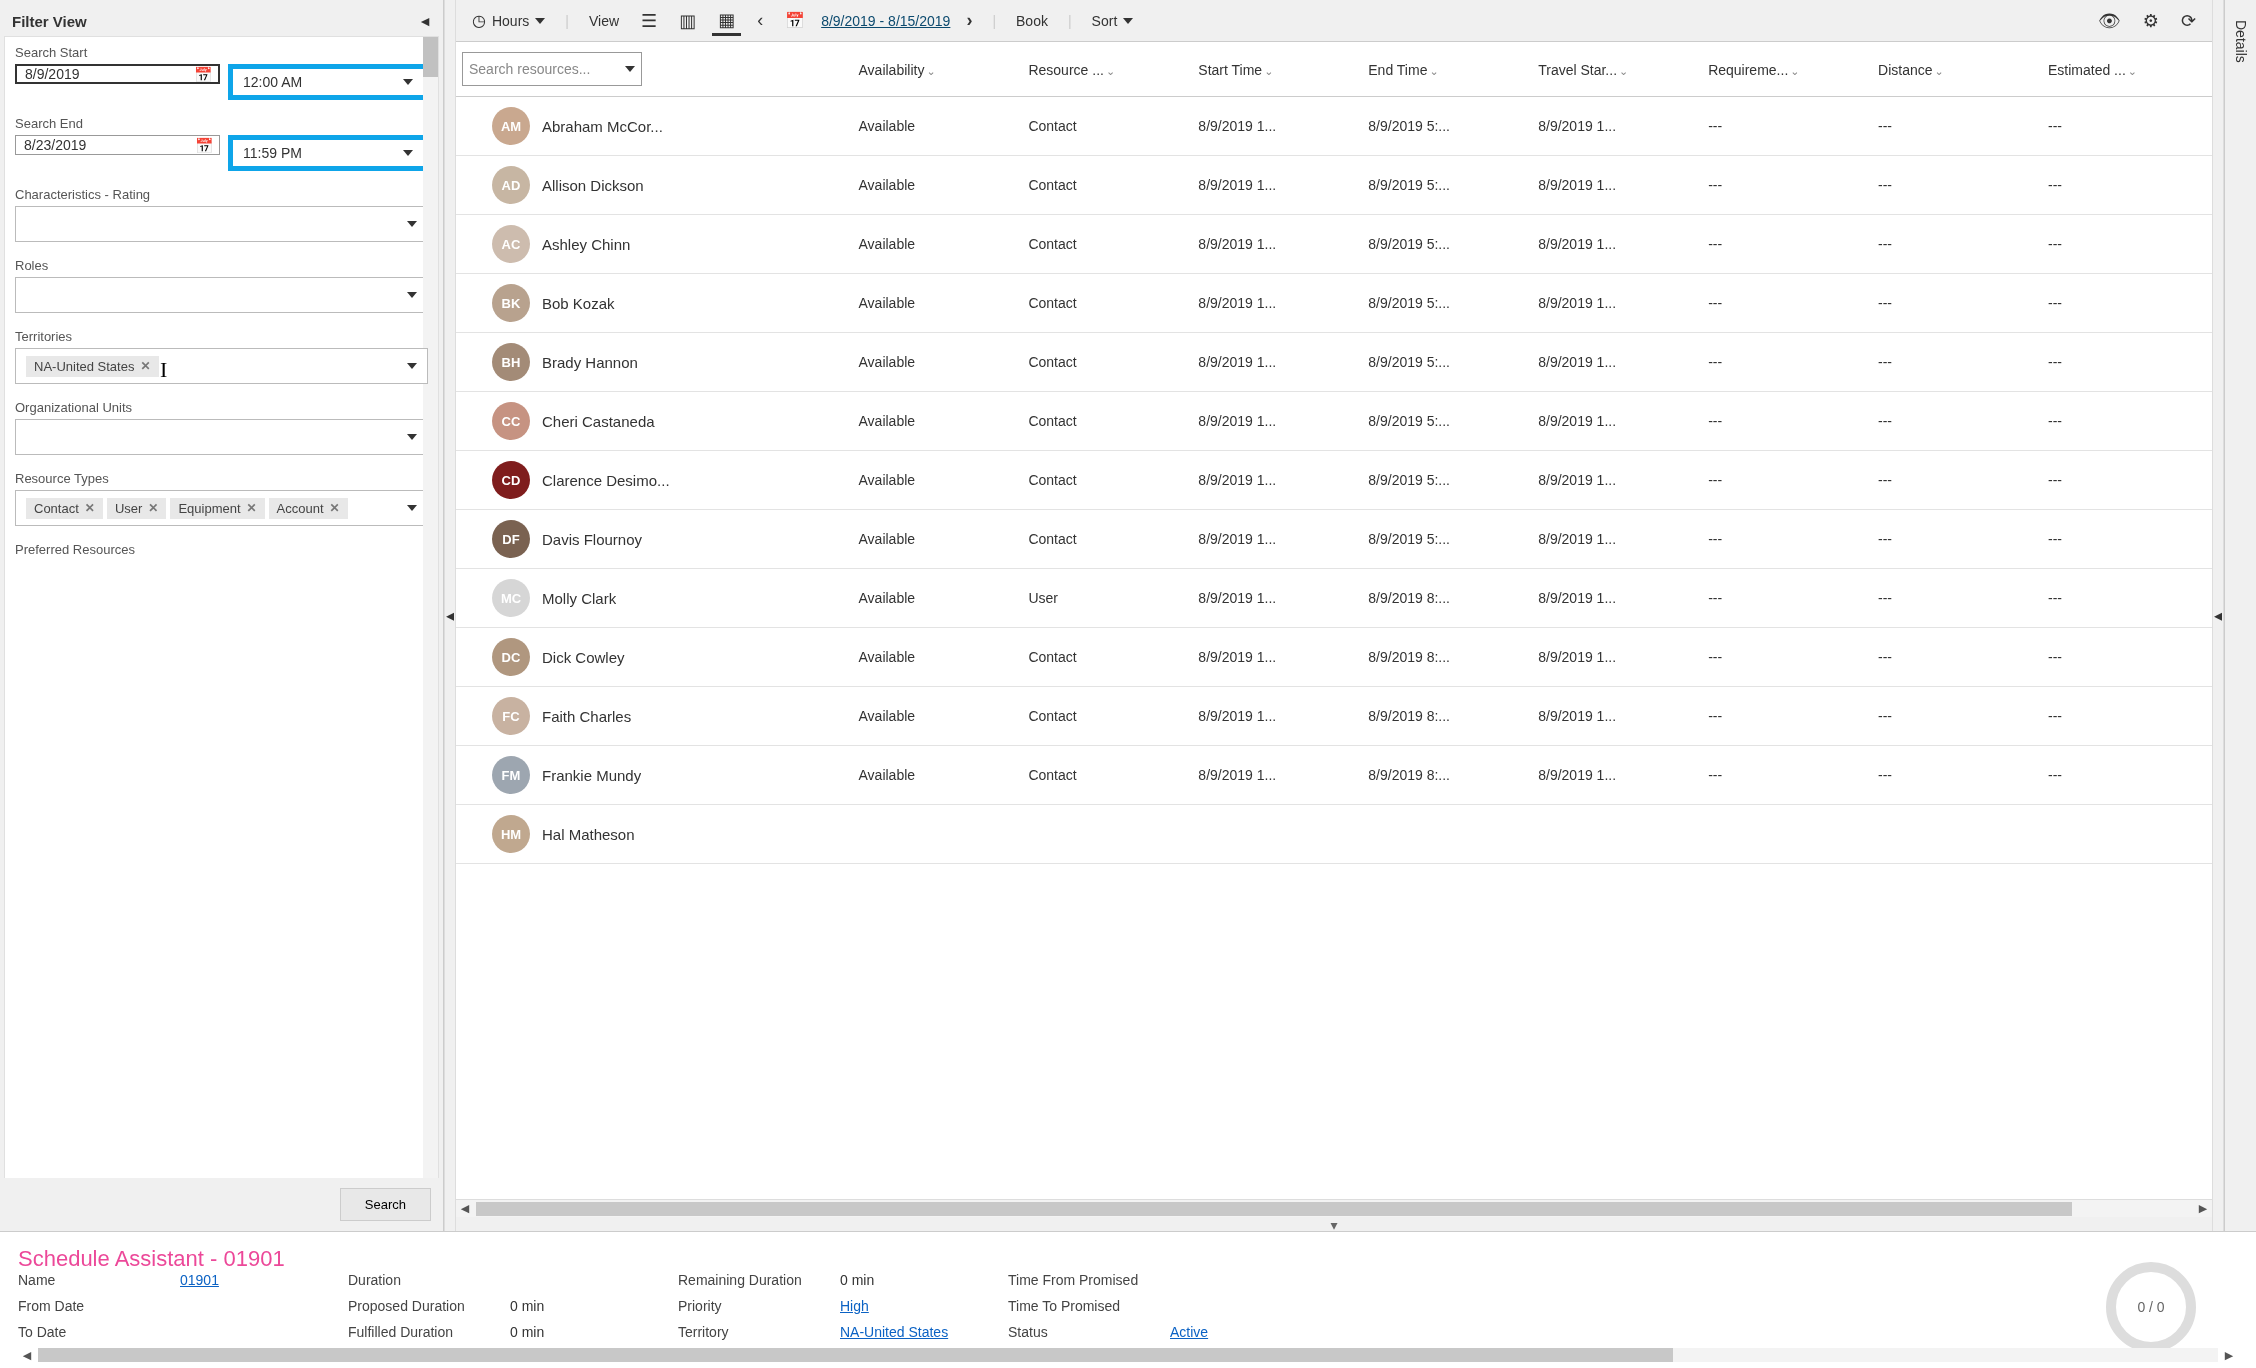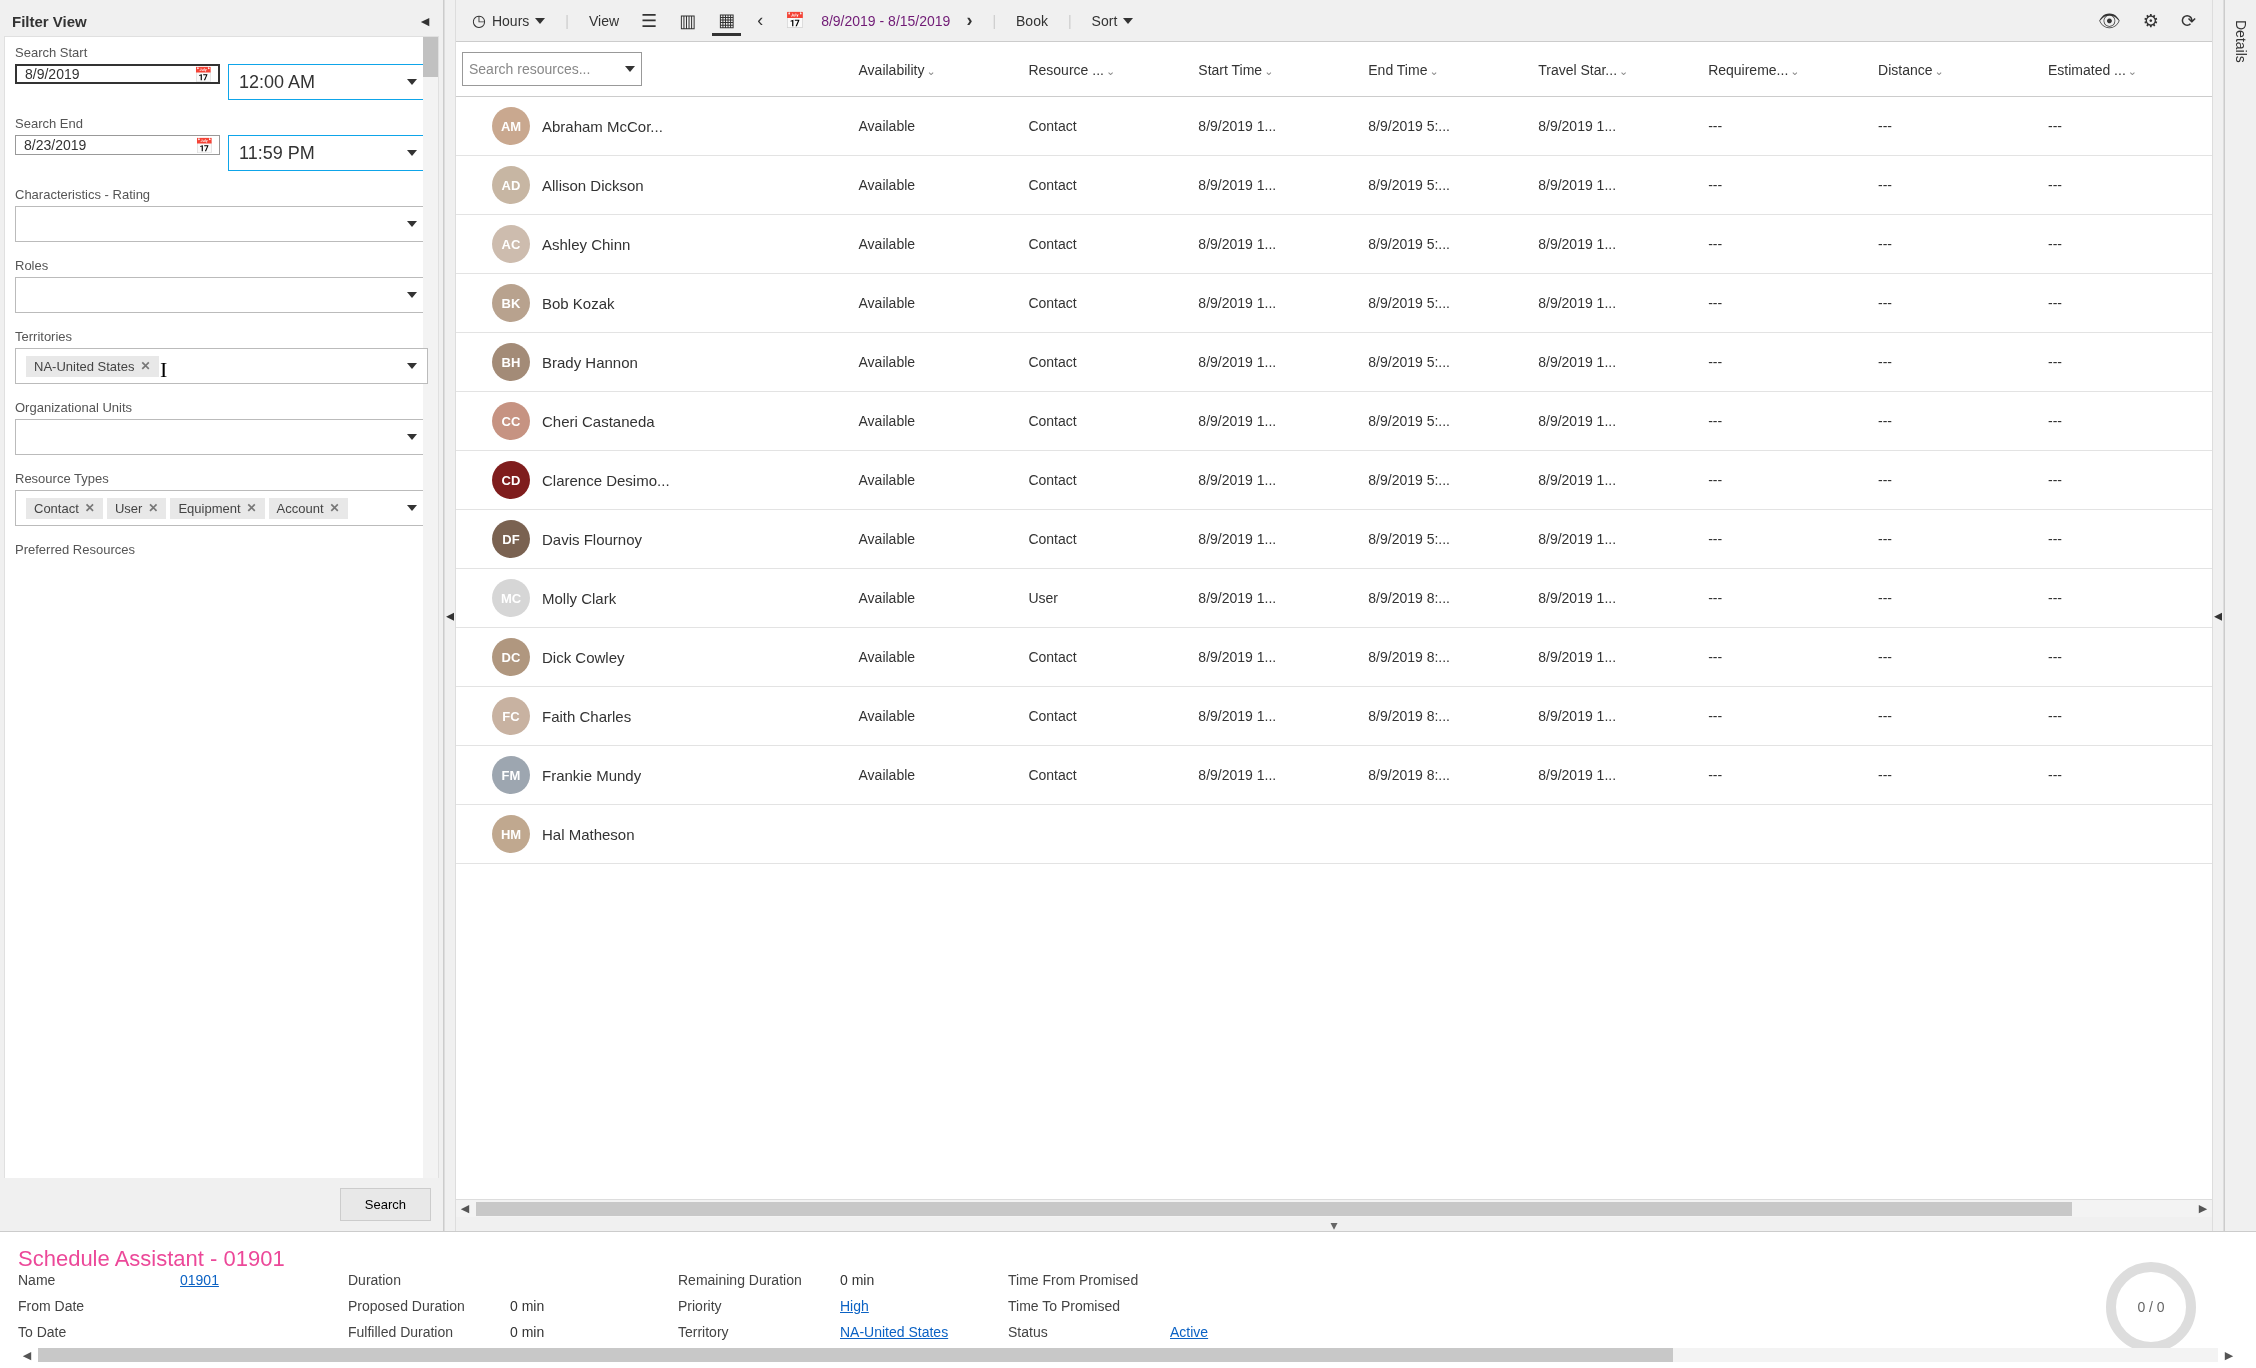--- a/index.html
+++ b/index.html
@@ -61,23 +61,23 @@
   font-size: 14px;
 }
 .date-input.active-border { border: 2px solid #333; }
 .time-input {
   width: 200px;
   display: flex;
   align-items: center;
   justify-content: space-between;
   height: 36px;
   padding: 0 10px;
-  border: 1px solid #0ea5e9;
+  border: 5px solid #0ea5e9;
   background: #fff;
-  font-size: 18px;
+  font-size: 14px;
 }
 .dropdown-input {
   display: flex;
   align-items: center;
   justify-content: flex-end;
   height: 36px;
   padding: 0 10px;
   border: 1px solid #bbb;
   background: #fff;
   flex-wrap: wrap;
@@ -340,21 +340,21 @@
         </div>
         <span class="sep">|</span>
         <div class="tb-item">
           <span>View</span>
         </div>
         <span class="tb-icon-lg tb-item">☰</span>
         <span class="tb-icon-lg tb-item">▥</span>
         <span class="tb-icon-lg tb-item active-view">▦</span>
         <span class="tb-icon-lg tb-item">‹</span>
         <span class="tb-icon tb-item">📅</span>
-        <span style="color:#701a75;">8/9/2019 - 8/15/2019</span>
+        <span style="color:#0c4a6e;text-decoration:underline;">8/9/2019 - 8/15/2019</span>
         <span class="tb-icon-lg tb-item" style="font-weight:bold;">›</span>
         <span class="sep">|</span>
         <span class="tb-item">Book</span>
         <span class="sep">|</span>
         <div class="tb-item">
           <span>Sort</span>
           <span class="caret-down"></span>
         </div>
         <div class="spacer"></div>
         <span class="tb-icon-lg tb-item">👁</span>

